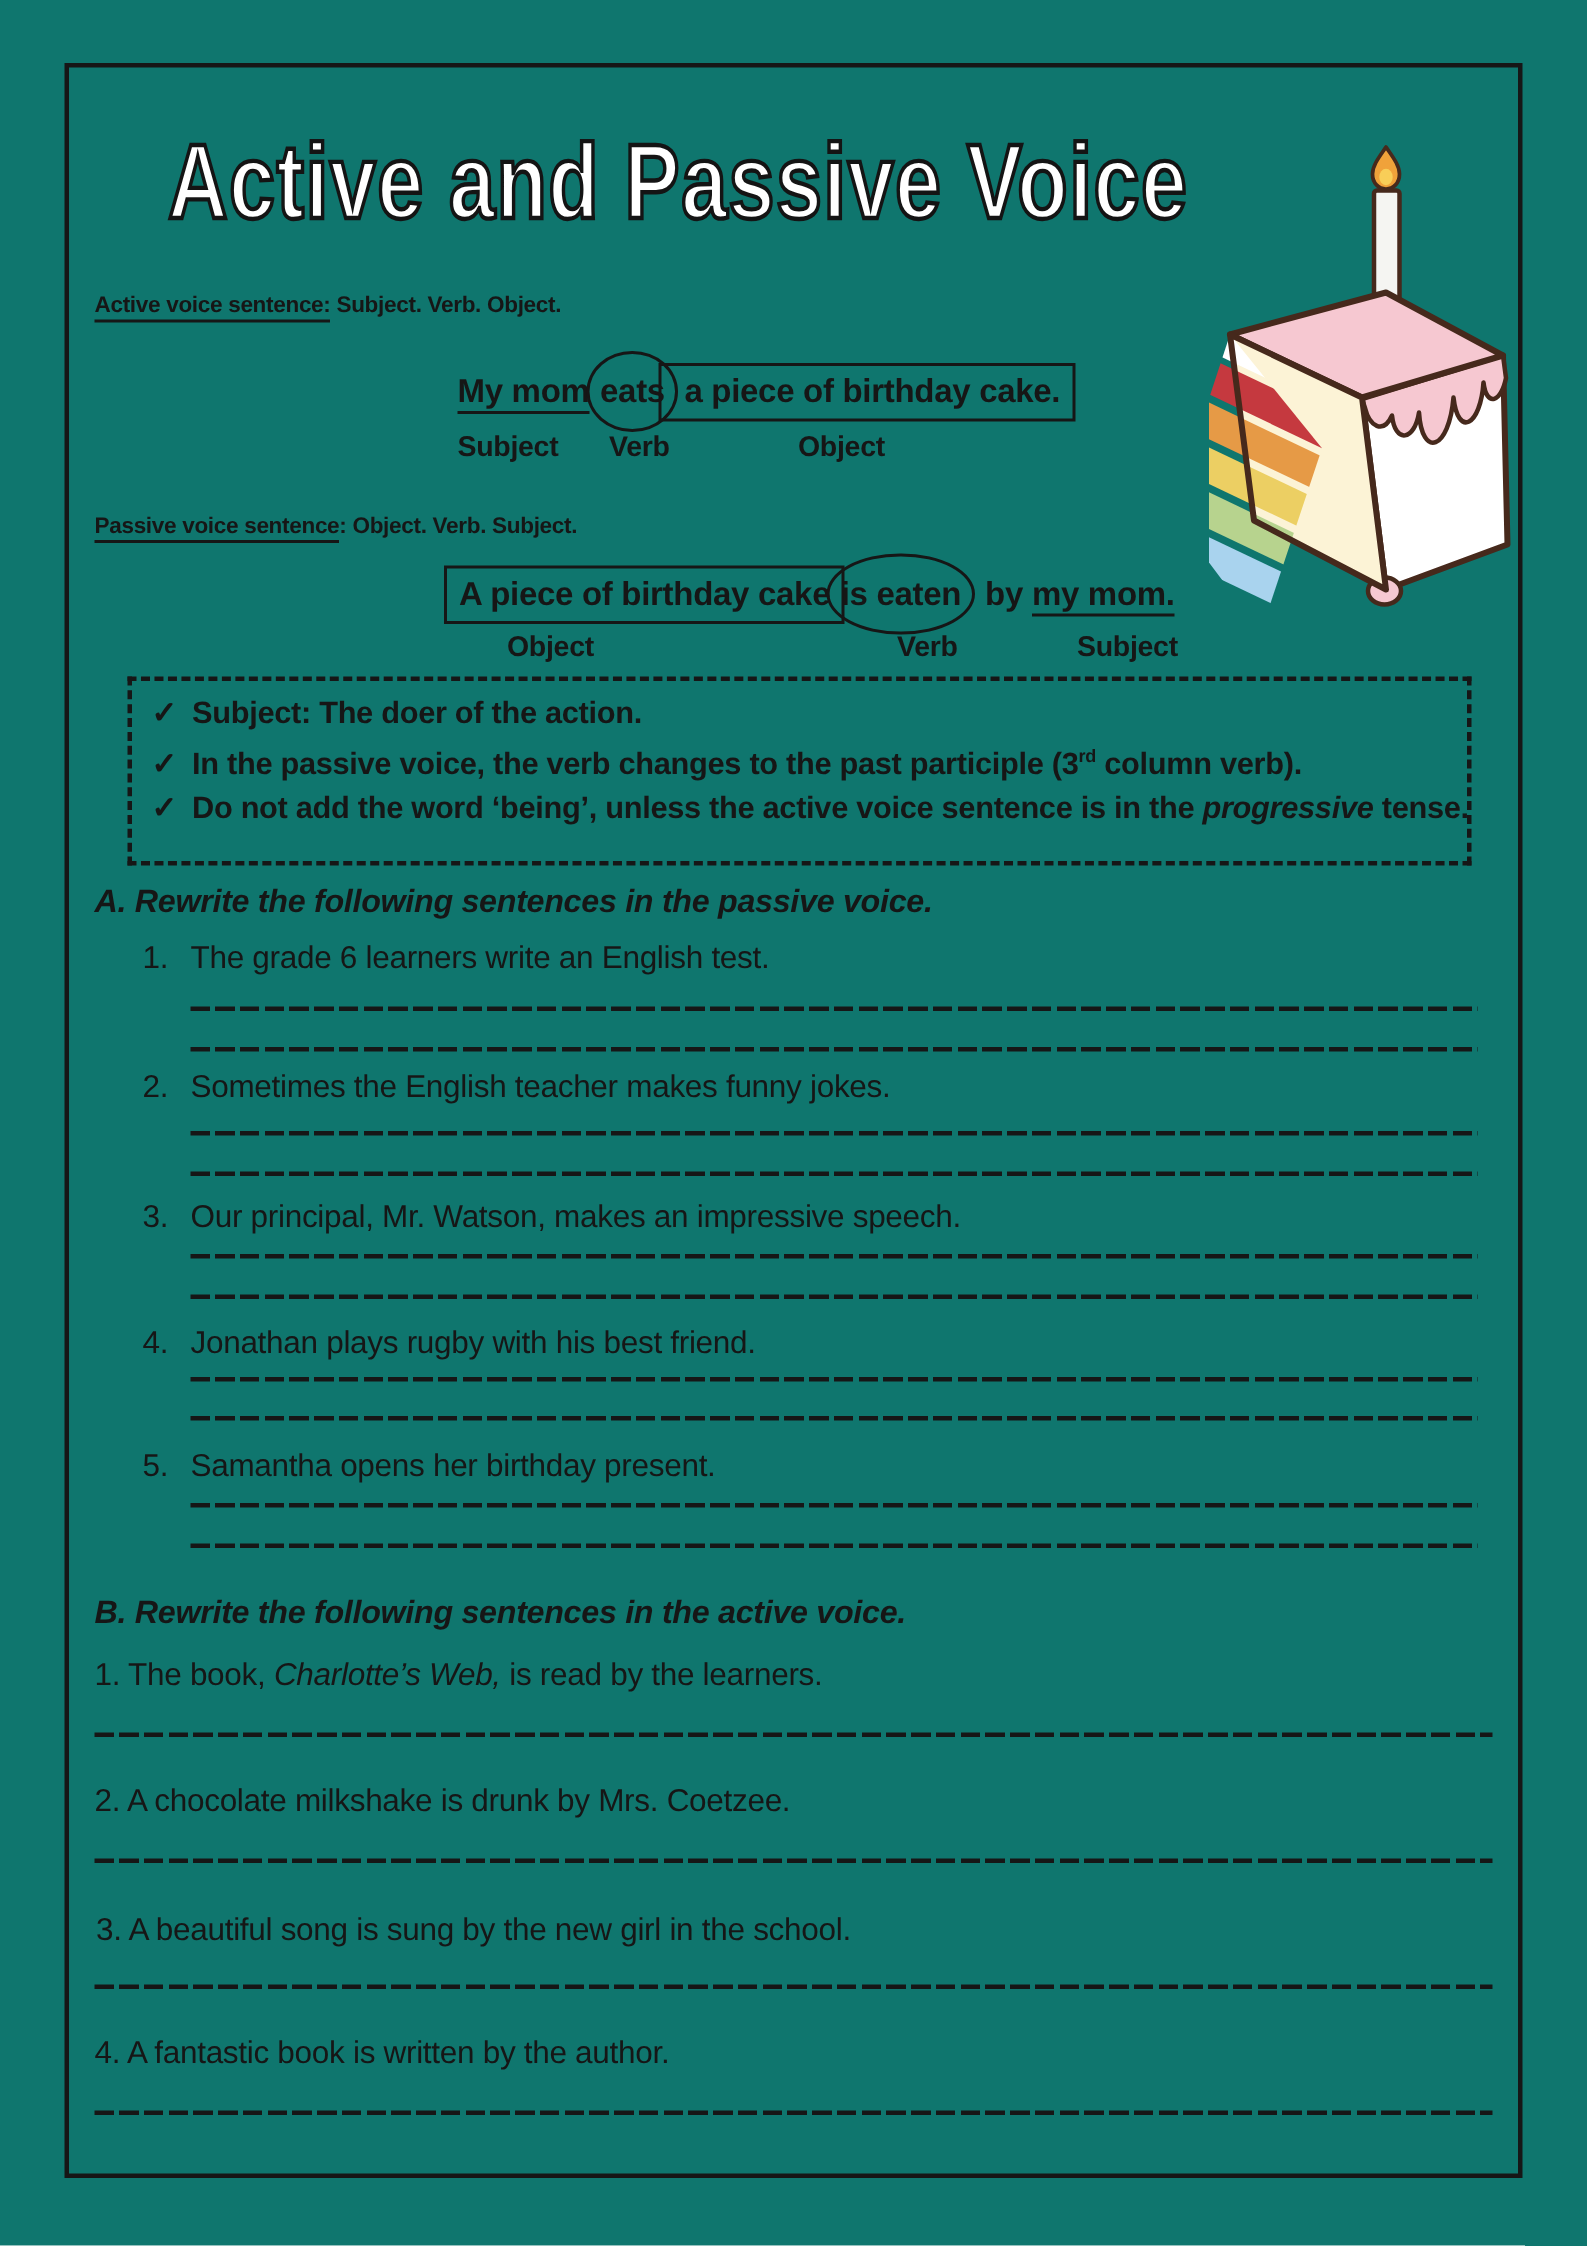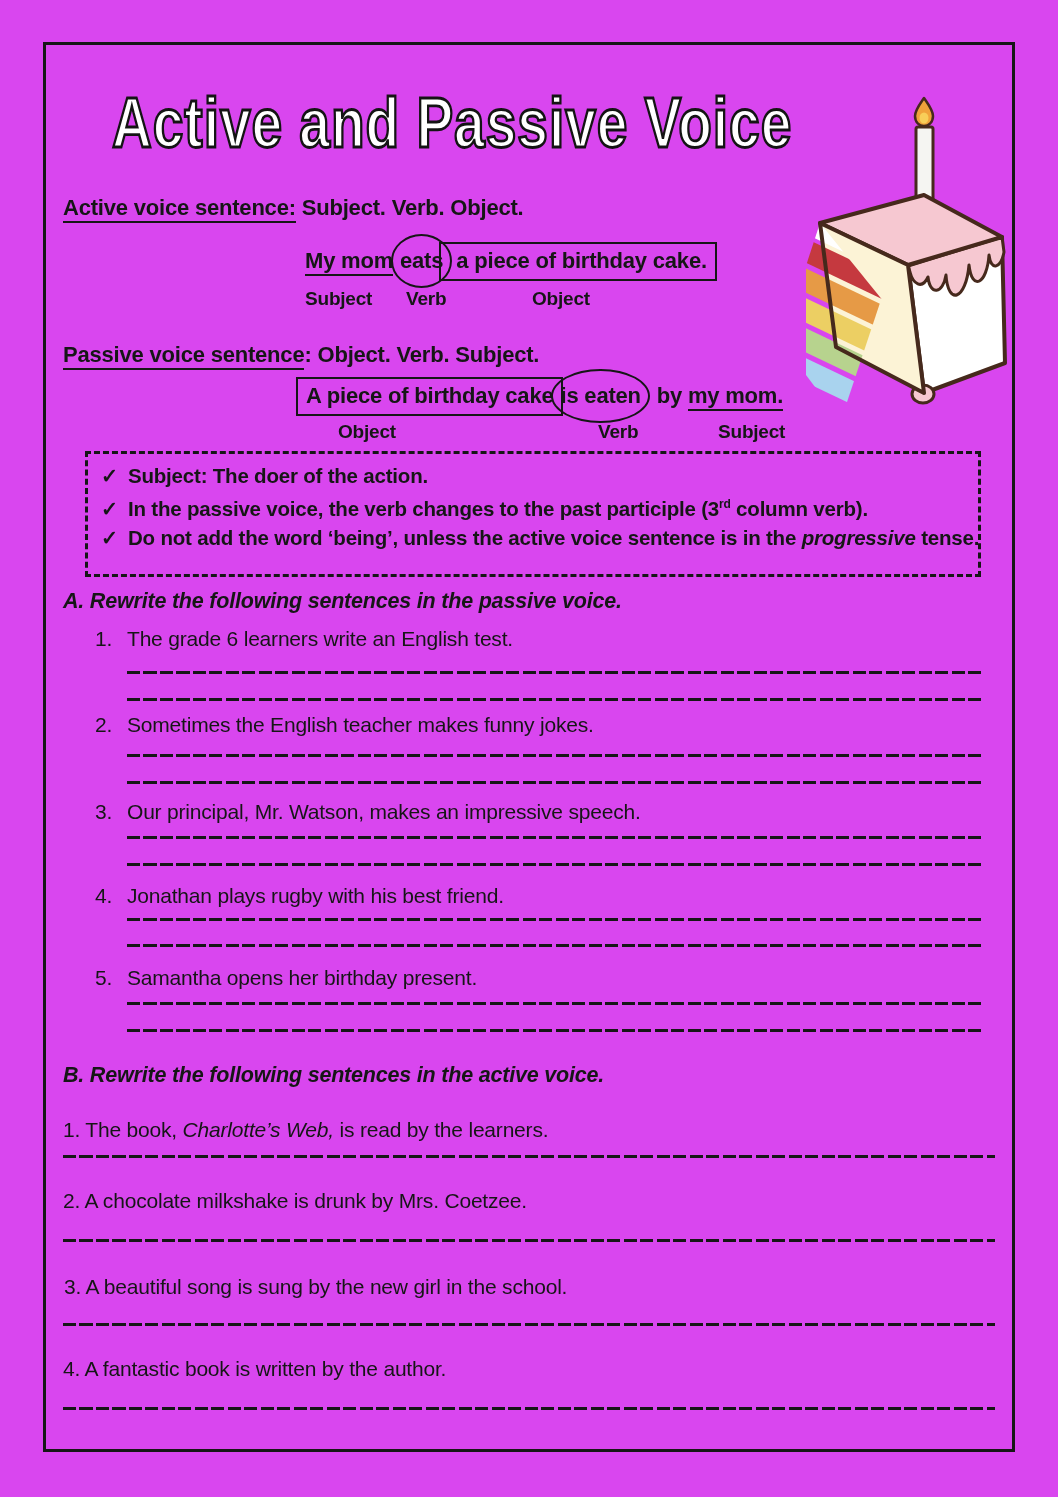--- a/index.html
+++ b/index.html
@@ -1,24 +1,24 @@
 <!DOCTYPE html>
 <html><head>
 <meta charset="utf-8">
 <style>
   html,body{margin:0;padding:0;background:#ffffff;}
-  .page{position:relative;width:1058px;height:1497px;background:#d946ef;
+  .page{position:relative;width:1058px;height:1497px;background:#0f766e;
         font-family:"Liberation Sans",sans-serif;color:#161616;overflow:hidden;}
   .frame{position:absolute;left:43px;top:42px;width:972px;height:1410px;
          border:3px solid #161616;box-sizing:border-box;}
   .abs{position:absolute;}
   .title{font-size:58px;font-weight:bold;white-space:nowrap;color:#ffffff;
          -webkit-text-stroke:2.4px #141414;letter-spacing:1px;
          transform:scale(.95,1.22);transform-origin:left top;}
-  .hline{font-size:22px;font-weight:bold;letter-spacing:-.2px;white-space:nowrap;}
+  .hline{font-size:15px;font-weight:bold;letter-spacing:-.2px;white-space:nowrap;}
   .ul{border-bottom:2.6px solid #161616;padding-bottom:1px;}
   .sentence{font-size:22px;font-weight:bold;letter-spacing:-.2px;white-space:nowrap;}
   .ellipse{display:inline-block;border:2.6px solid #161616;border-radius:50%;
            padding:12px 7px;margin:-12px 0 -12px -2px;position:relative;z-index:2;background:transparent;}
   .rbox{display:inline-block;border:2.6px solid #161616;padding:4px 8px 5px 8px;position:relative;z-index:1;}
   .active-ex .rbox{margin-left:-13px;padding-left:15px;}
   .passive-ex .ellipse{margin-left:-12px;margin-right:1px;}
   .wlabel{font-size:19px;font-weight:bold;letter-spacing:-.2px;}
   .notesbox{border:3px dashed #161616;box-sizing:border-box;padding:7px 10px 0 13px;}
   .note-line{font-size:20.5px;font-weight:bold;letter-spacing:-.2px;line-height:29px;white-space:nowrap;}
@@ -141,21 +141,21 @@
 
     <div class="abs q-item" style="left:49px;top:921px;">
       <span class="num">5.</span>
         <span>Samantha opens her birthday present.</span>
     </div>
     <div class="abs wline" style="left:81px;top:957px;width:858px;"></div>
     <div class="abs wline" style="left:81px;top:984px;width:858px;"></div>
 
     <div class="abs sec-head" style="left:17px;top:1018px;">B. Rewrite the following sentences in the active voice.</div>
 
-    <div class="abs b-item" style="left:17px;top:1060px;margin-top:13px;">
+    <div class="abs b-item" style="left:17px;top:1060px;">
       <span>1. The book, </span><i class="emph">Charlotte’s Web,</i><span> is read by the learners.</span>
     </div>
     <div class="abs wline" style="left:17px;top:1110px;width:932px;"></div>
 
     <div class="abs b-item" style="left:17px;top:1144px;">
       <span>2. A chocolate milkshake is drunk by Mrs. Coetzee.</span>
     </div>
     <div class="abs wline" style="left:17px;top:1194px;width:932px;"></div>
 
     <div class="abs b-item" style="left:18px;top:1230px;">

